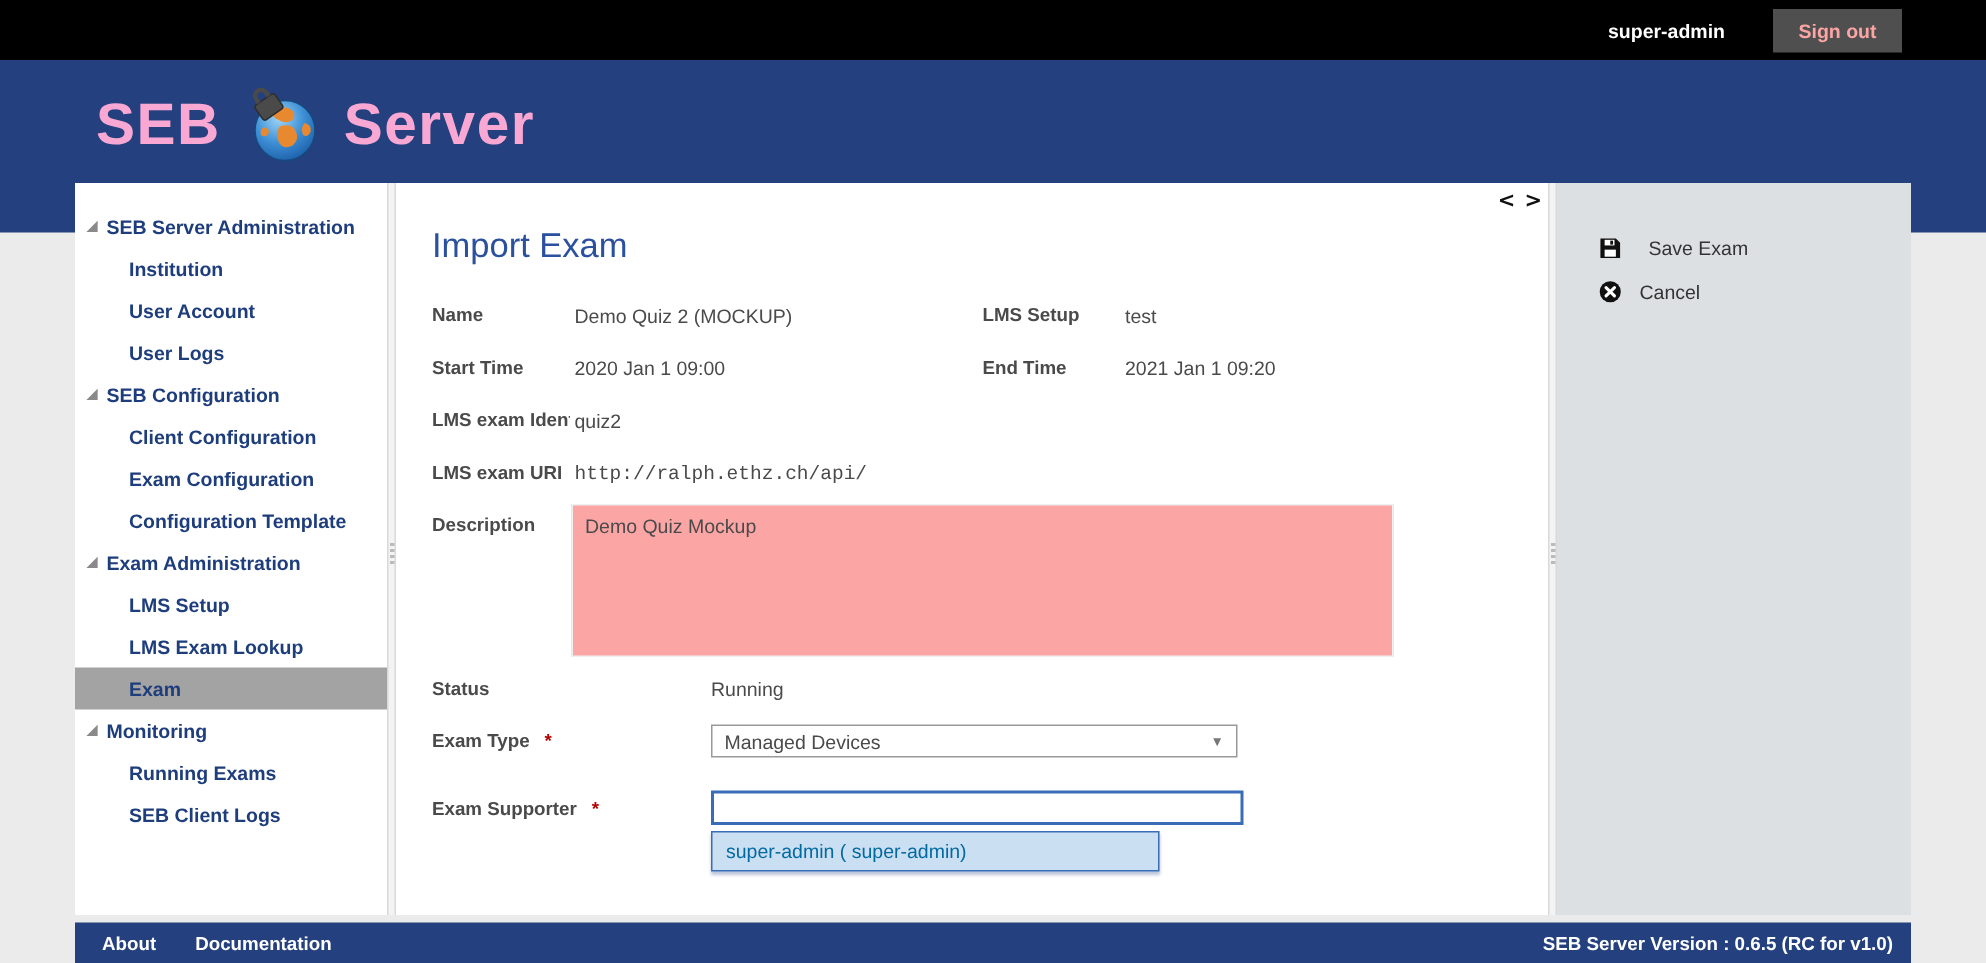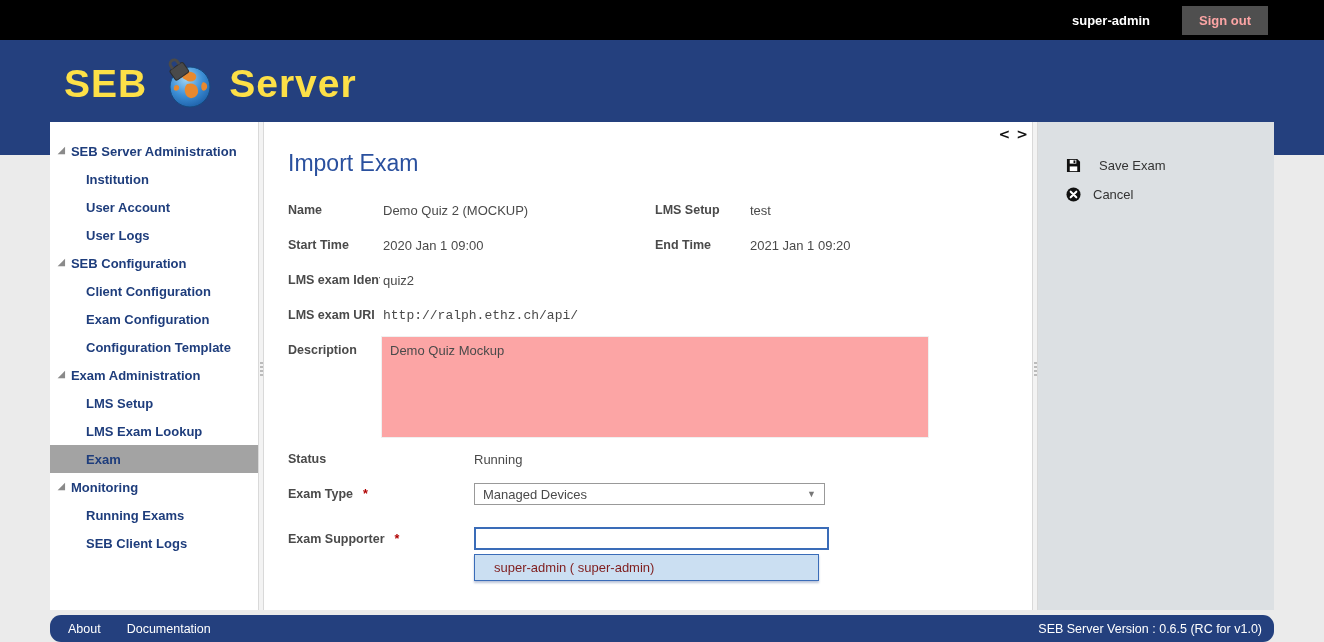--- a/index.html
+++ b/index.html
@@ -6,21 +6,21 @@
   .stage{position:relative;width:1324px;height:642px;overflow:hidden;background:#ebebeb;}
 
   
   .topbar{position:absolute;left:0;top:0;width:1324px;height:40px;background:#000;display:flex;align-items:center;justify-content:flex-end;padding-right:56px;box-sizing:border-box;}
   .username{color:#fff;font-size:13px;font-weight:bold;margin-right:32px;}
   .signout-btn{background:#4f4f4f;color:#fca5a5;font-size:13px;font-weight:bold;border:none;padding:7px 17px;cursor:pointer;font-family:"Liberation Sans",sans-serif;}
 
   
   .header{position:absolute;left:0;top:40px;width:1324px;height:115px;background:#24407e;}
   .brand{position:absolute;left:64px;top:18px;display:flex;align-items:center;}
-  .brand-seb,.brand-server{color:#fde047;font-size:39px;font-weight:bold;letter-spacing:1px;}
+  .brand-seb,.brand-server{color:#f9a8d4;font-size:39px;font-weight:bold;letter-spacing:1px;}
   .brand-logo{margin:0 14px 0 16px;width:52px;height:52px;}
 
   
   .layout{position:absolute;left:50px;top:122px;width:1224px;height:488px;display:flex;}
   .sidebar{width:208px;background:#fff;position:relative;flex:none;}
   .sash{width:6px;background:#f3f3f3;border-left:1px solid #d9d9d9;border-right:1px solid #d9d9d9;box-sizing:border-box;position:relative;flex:none;cursor:col-resize;}
   .sash .grip{position:absolute;top:240px;left:1px;width:3px;height:14px;background:repeating-linear-gradient(#bbb 0 2px,transparent 2px 4px);}
   .content{flex:1;background:#fff;position:relative;overflow:hidden;}
   .actionpane{width:236px;background:#dce0e3;position:relative;flex:none;}
 
@@ -41,28 +41,28 @@
   .fvalue{position:absolute;font-size:13px;color:#4a4a4a;white-space:nowrap;}
   .req{color:#b00000;font-weight:bold;margin-left:10px;}
   .clip{overflow:hidden;width:92px;}
 
   .desc-area{position:absolute;left:117px;top:214px;width:530px;height:88px;background:#fca5a5;border:1px solid #f0f0f0;font-family:"Liberation Sans",sans-serif;font-size:13px;color:#4a4a4a;resize:none;padding:6px 8px;outline:none;}
 
   .select-box{position:absolute;left:210px;top:361px;width:341px;height:20px;border:1px solid #999;background:#fff;display:flex;align-items:center;padding-left:8px;font-size:13px;color:#4a4a4a;cursor:pointer;}
   .select-arrow{position:absolute;right:8px;top:5px;color:#777;font-size:9px;}
 
   .supporter-input{position:absolute;left:210px;top:405px;width:339px;height:19px;border:2px solid #3a6cb8;background:#fff;outline:none;font-size:13px;padding:0 6px;font-family:"Liberation Sans",sans-serif;}
-  .supporter-drop{position:absolute;left:210px;top:432px;width:345px;height:27px;border:1px solid #3a6cb8;background:#cbdff2;box-shadow:0 2px 2px rgba(60,90,150,.35);display:flex;align-items:center;padding-left:19px;font-size:13px;color:#7f1d1d;box-sizing:border-box;cursor:pointer;}
+  .supporter-drop{position:absolute;left:210px;top:432px;width:299px;height:27px;border:1px solid #3a6cb8;background:#cbdff2;box-shadow:0 2px 2px rgba(60,90,150,.35);display:flex;align-items:center;padding-left:9px;font-size:13px;color:#0369a1;box-sizing:border-box;cursor:pointer;}
 
   
   .action-item{position:absolute;left:28px;display:flex;align-items:center;gap:18px;font-size:13px;color:#333;cursor:pointer;}
   .action-item .aicon{width:15px;height:15px;display:block;}
 
   
-  .footer{position:absolute;left:50px;top:615px;width:1224px;height:27px;background:#24407e;display:flex;align-items:center;color:#fff;font-size:12.5px;font-weight:normal;box-sizing:border-box;padding:0 12px 0 18px;border-radius:11px;}
+  .footer{position:absolute;left:50px;top:615px;width:1224px;height:27px;background:#24407e;display:flex;align-items:center;color:#fff;font-size:12.5px;font-weight:bold;box-sizing:border-box;padding:0 12px 0 18px;}
   .footer .flink{cursor:pointer;margin-right:26px;}
   .footer .fversion{margin-left:auto;padding-left:19px;}
 </style>
 </head>
 <body>
 
 <div class="stage">
 
   <div class="topbar">
     <span class="username">super-admin</span>

